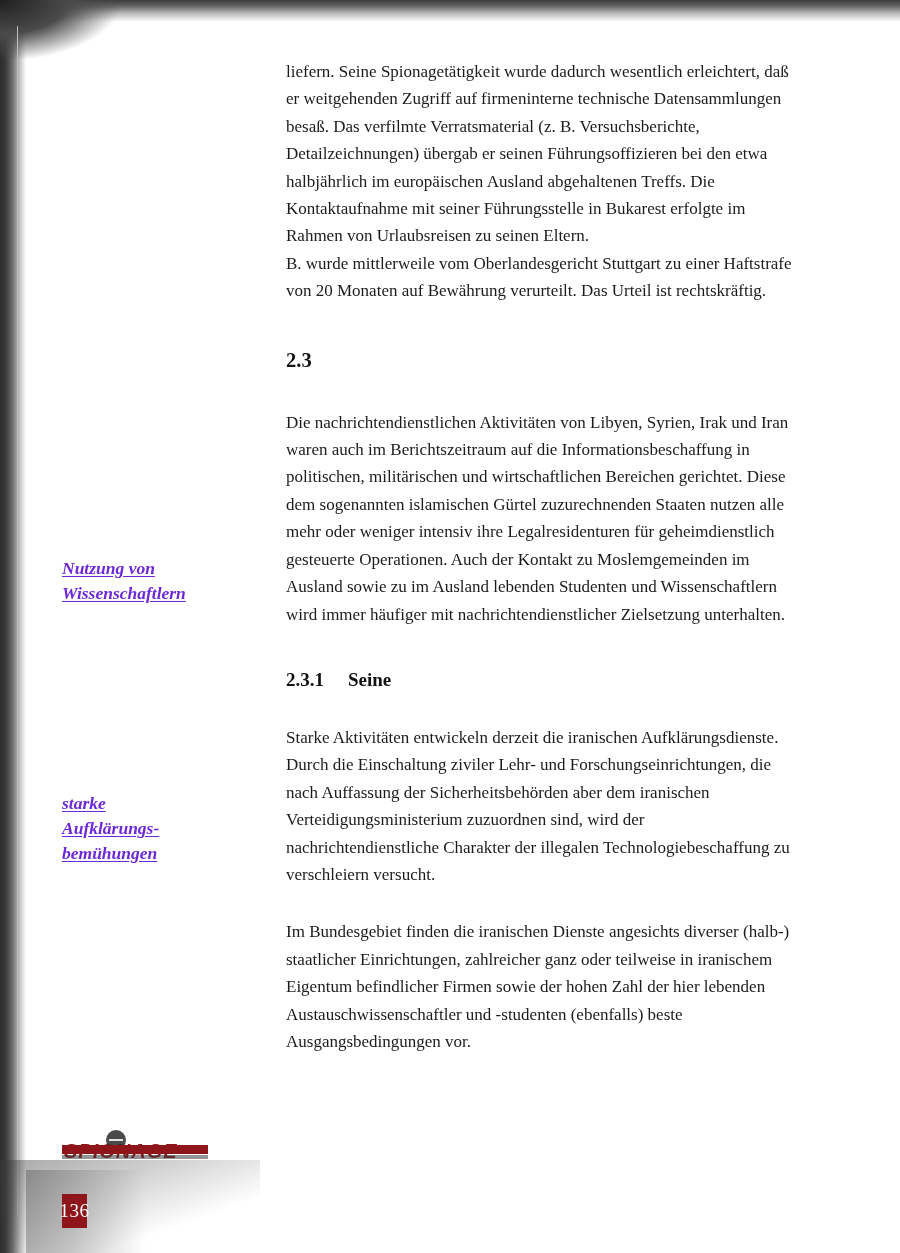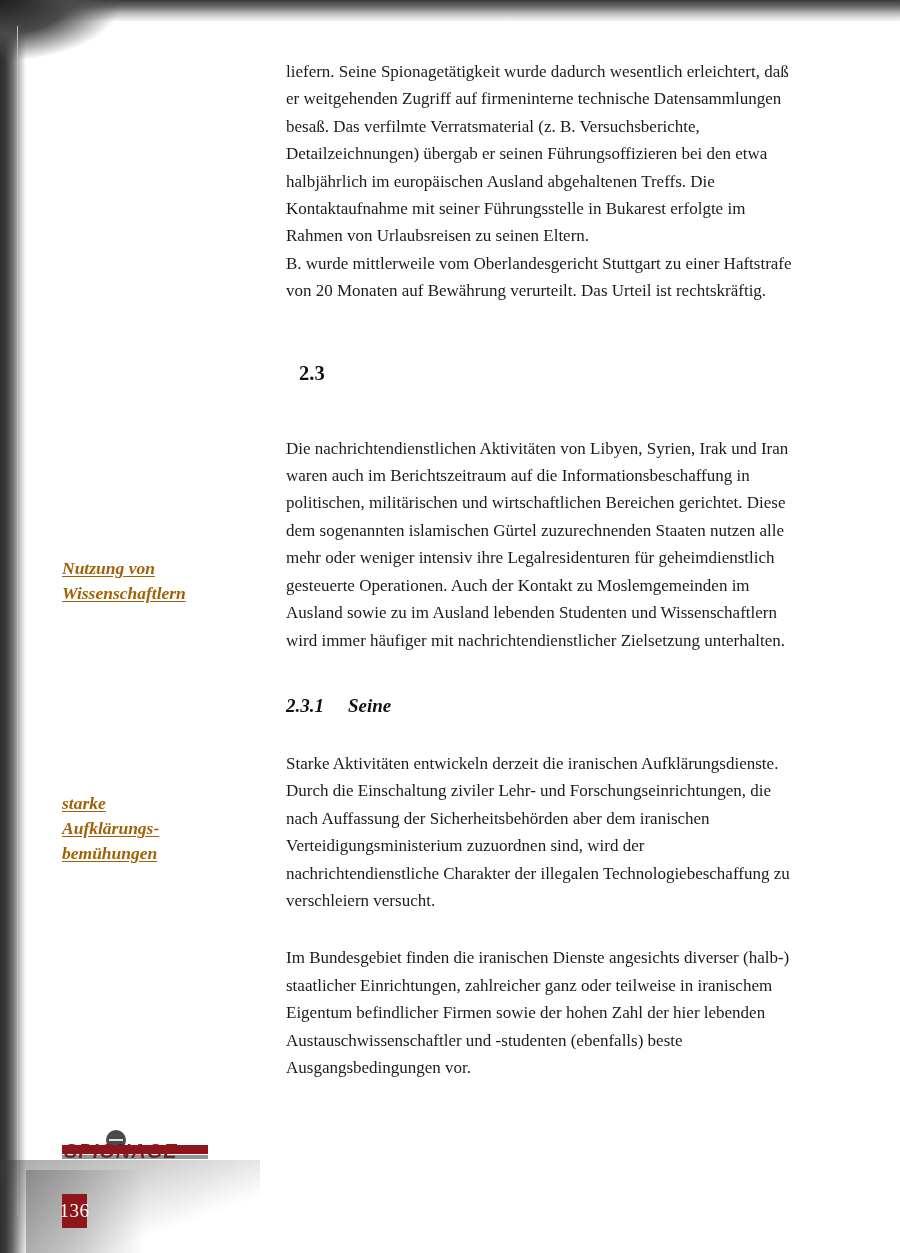--- a/index.html
+++ b/index.html
@@ -59,21 +59,21 @@
     width: 200px;
     height: 1253px;
   }
   .margin-note {
     position: absolute;
     font-family: "Liberation Serif", serif;
     font-style: italic;
     font-weight: bold;
     font-size: 17.5px;
     line-height: 25px;
-    color: #a16207;
+    color: #6d28d9;
   }
   .margin-note span {
     display: block;
     text-decoration: underline;
     text-underline-offset: 2px;
     width: fit-content;
   }
   .note-1 { top: 556px; }
   .note-2 { top: 791px; }
 
@@ -90,41 +90,40 @@
     line-height: 27.4px;
     text-align: left;
     color: #1b1b1b;
   }
   p.body + p.body {
     margin-top: 0;
   }
   .gap-md { height: 30px; }
 
   h2.section {
-    margin: 13px;
+    margin: 0;
     font-family: "Liberation Serif", serif;
     font-weight: bold;
     font-size: 20.5px;
     line-height: 26px;
     color: #111;
     display: flex;
   }
   h2.section .num {
     width: 84px;
     flex: 0 0 84px;
   }
   h3.subsection {
     margin: 0;
     font-family: "Liberation Serif", serif;
     font-weight: bold;
     font-size: 19px;
     line-height: 24px;
     color: #111;
     display: flex;
-    font-style: italic;
   }
   h3.subsection .num {
     width: 62px;
     flex: 0 0 62px;
   }
 
   .sec-space-before { height: 42px; }
   .sec-space-after { height: 36px; }
   .sub-space-before { height: 40px; }
   .sub-space-after { height: 32px; }

